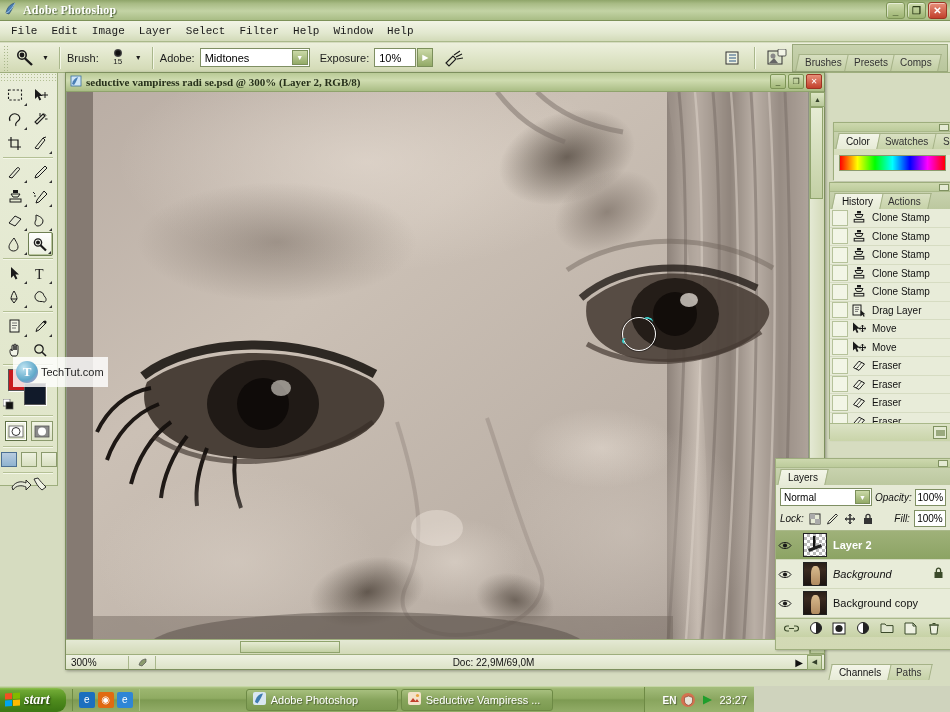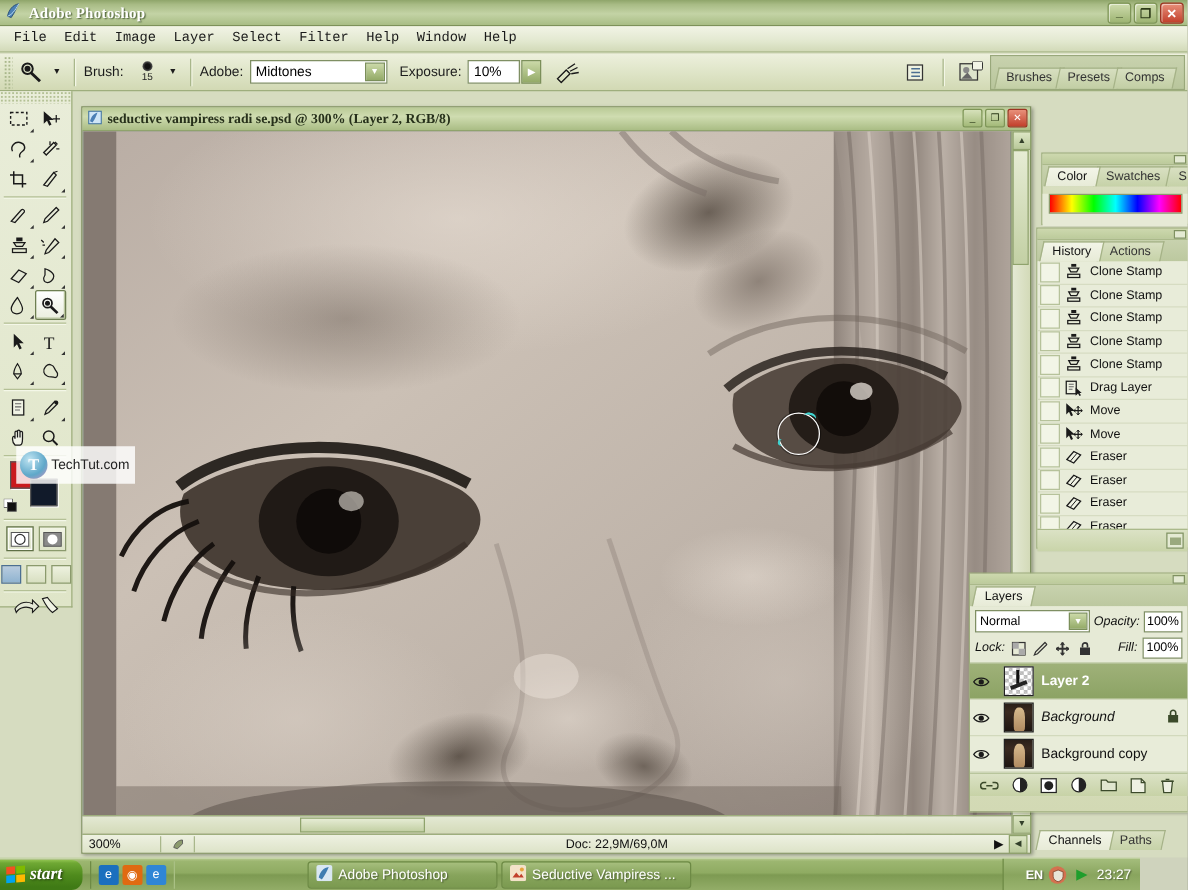--- a/index.html
+++ b/index.html
@@ -180,21 +180,21 @@
   .wm-logo {
     width: 22px; height: 22px; border-radius: 50%;
     background: radial-gradient(circle at 35% 30%, #bfe4f2, #5fa8c9 60%, #cf8fbf 100%);
     display: flex; align-items: center; justify-content: center;
     color: #fff; font-weight: bold; font-size: 13px;
     font-family: "Liberation Serif", serif;
   }
 
   
   .docwin {
-    position: absolute; left: 65px; top: 85px; width: 760px; height: 598px;
+    position: absolute; left: 65px; top: 72px; width: 760px; height: 598px;
     border: 1px solid #7d8f5e;
     background: #d6dcc0;
     box-shadow: 1px 1px 3px rgba(0,0,0,.35);
   }
   .doc-title {
     height: 19px;
     background: linear-gradient(to bottom,#b9ca96,#cfdcb0 40%,#aabd85);
     display: flex; align-items: center; padding-left: 4px;
     border-bottom: 1px solid #8fa36c; position: relative;
   }
@@ -373,21 +373,21 @@
     justify-content: space-around; padding: 0 4px;
   }
   .lf-ico { width: 15px; height: 15px; display: flex; align-items: center; justify-content: center; }
   .bottom-tabs {
     position: absolute; left: 826px; top: 662px; width: 124px; height: 18px;
     display: flex; align-items: flex-end; padding-left: 4px;
   }
 
   
   .taskbar {
-    position: absolute; left: 0; bottom: 0; width: 912px; height: 26px;
+    position: absolute; left: 0; bottom: 0; width: 754px; height: 26px;
     background: linear-gradient(to bottom,#b4c98c 0%,#9cb670 8%,#8fab62 45%,#7d9a52 52%,#93ad68 100%);
     border-top: 1px solid #c5d6a5;
     display: flex; align-items: center;
   }
   .startbtn {
     height: 24px; padding: 0 16px 0 5px; margin-right: 6px;
     background: linear-gradient(to bottom,#8fc24f 0%,#6fa834 10%,#4f8b1d 50%,#3f7a15 90%);
     border-radius: 0 9px 9px 0;
     display: flex; align-items: center; gap: 4px;
     color: #fff; font-style: italic; font-weight: bold; font-size: 14px;

